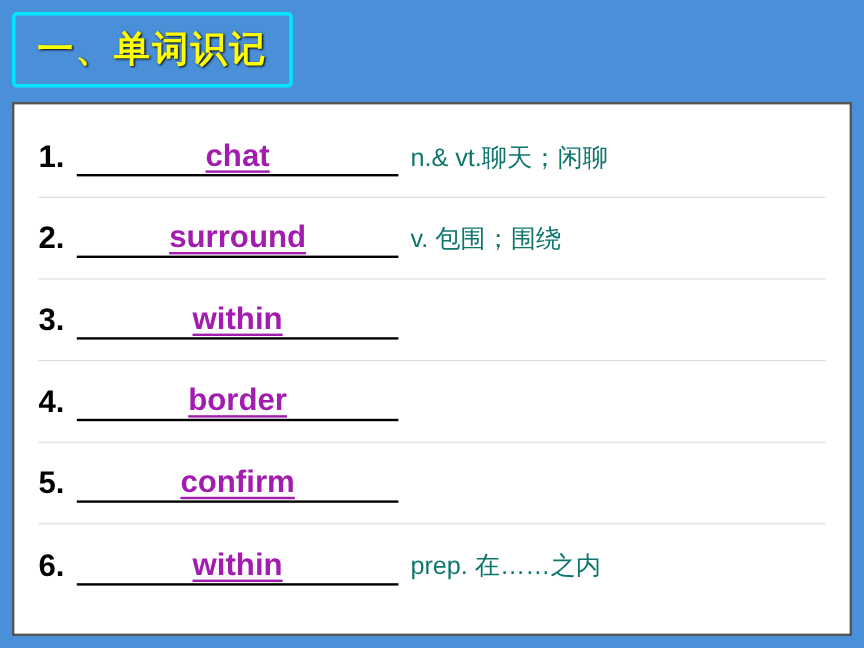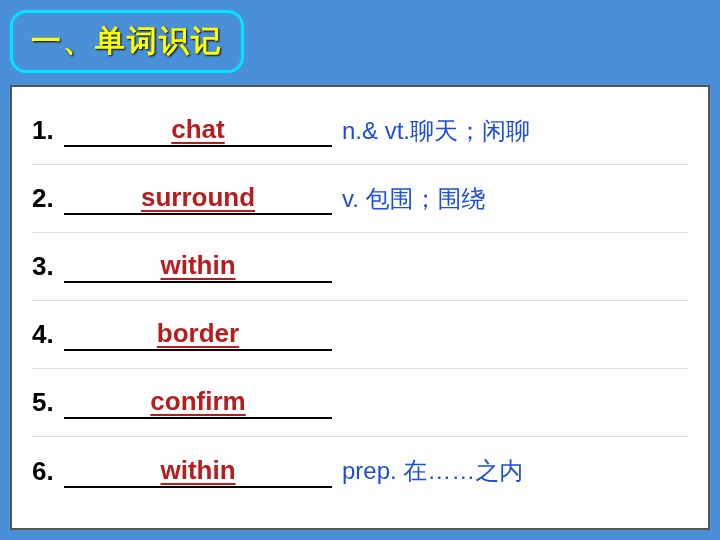--- a/index.html
+++ b/index.html
@@ -15,21 +15,21 @@
       font-family: "SimHei", "Microsoft YaHei", Arial, sans-serif;
       display: flex;
       flex-direction: column;
       align-items: flex-start;
       padding: 10px;
       overflow: hidden;
     }
 
     .title-box {
       border: 3px solid #00e5ff;
-      border-radius: 16px;
+      border-radius: 4px;
       padding: 8px 18px;
       margin-bottom: 12px;
       background: transparent;
     }
 
     .title-text {
       font-size: 30px;
       font-weight: bold;
       color: #ffff00;
       text-shadow: 1px 1px 2px #000;
@@ -67,33 +67,33 @@
       font-size: 26px;
       font-weight: bold;
       color: #000;
       margin-right: 4px;
       min-width: 28px;
     }
 
     .underline-word {
       font-size: 26px;
       font-weight: bold;
-      color: #b91c1c;
+      color: #a21caf;
       text-decoration: underline;
       text-underline-offset: 4px;
       text-decoration-thickness: 2px;
       border-bottom: 2px solid #000;
       flex: 1;
       text-align: center;
       padding: 0 4px;
     }
 
     .right-part {
-      font-size: 24px;
-      color: #1d4ed8;
+      font-size: 21px;
+      color: #0f766e;
       flex: 1;
       padding-left: 10px;
     }
   </style>
 </head>
 <body>
 
 <div class="title-box">
   <span class="title-text">一、单词识记</span>
 </div>

